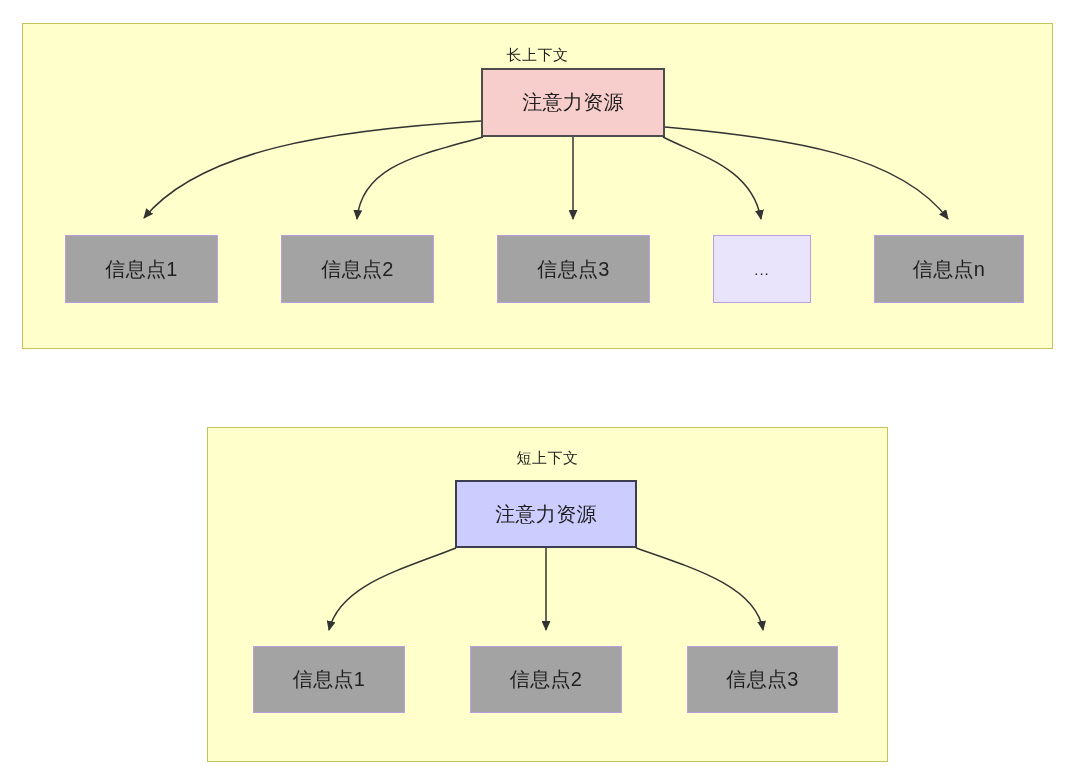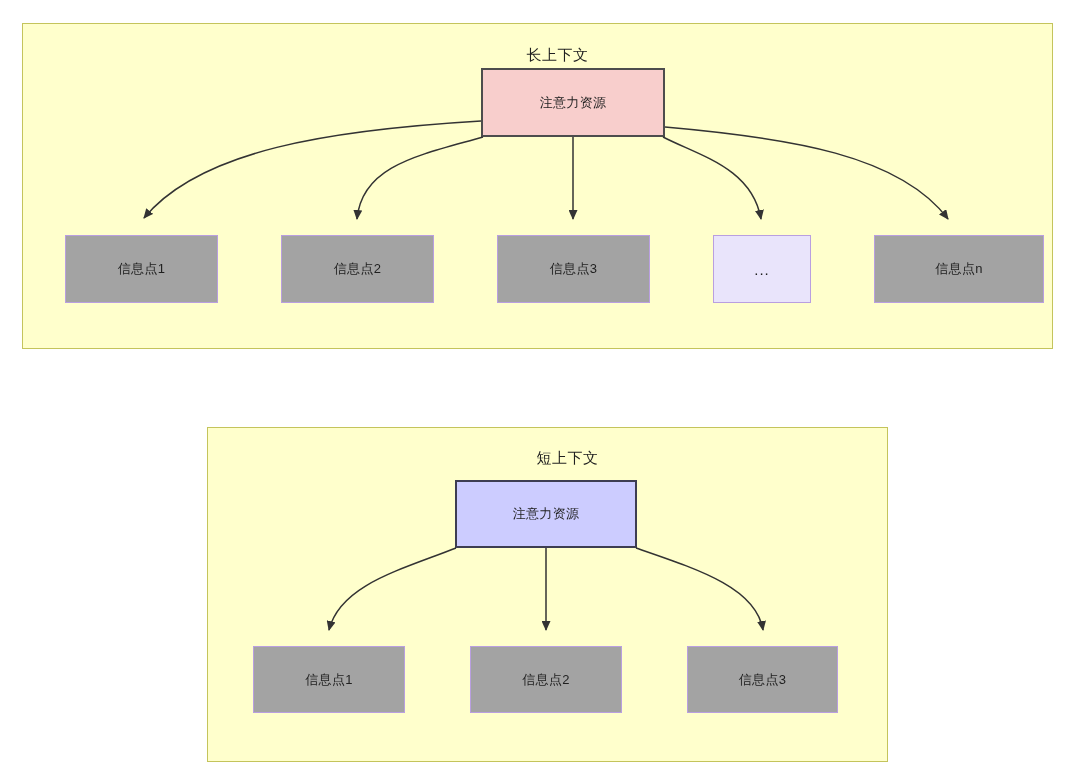--- a/index.html
+++ b/index.html
@@ -25,37 +25,36 @@
     left: 0; top: 0;
     width: 1080px;
     height: 774px;
     pointer-events: none;
   }
   .container-box {
     position: absolute;
     background: #ffffcc;
     border: 1.5px solid #c4c45c;
     box-sizing: border-box;
-    padding-left: 20px;
   }
   .container-title {
     position: absolute;
     width: 100%;
     text-align: center;
     font-size: 15px;
     color: #1f1f1f;
     letter-spacing: 0.5px;
   }
   .node {
     position: absolute;
     box-sizing: border-box;
     display: flex;
     align-items: center;
     justify-content: center;
-    font-size: 13px;
+    font-size: 20px;
     color: #1f1f1f;
     letter-spacing: 0.3px;
   }
   .node-attention-long {
     background: #f8cecc;
     border: 2.5px solid #4d4d4d;
   }
   .node-attention-short {
     background: #ccccff;
     border: 2.5px solid #3d3d52;
@@ -93,21 +92,21 @@
   </div>
 
   <div class="node node-info" style="left:497px; top:235px; width:153px; height:68px;">
     <span>信息点3</span>
   </div>
 
   <div class="node node-info-ellipsis" style="left:713px; top:235px; width:98px; height:68px;">
     <span>...</span>
   </div>
 
-  <div class="node node-info" style="left:874px; top:235px; width:170px; height:68px;">
+  <div class="node node-info" style="left:874px; top:235px; width:150px; height:68px;">
     <span>信息点n</span>
   </div>
 
   <div class="container-box" style="left:207px; top:427px; width:681px; height:335px;">
     <div class="container-title" style="top:21px;">短上下文</div>
   </div>
 
   <div class="node node-attention-short" style="left:455px; top:480px; width:182px; height:68px;">
     <span>注意力资源</span>
   </div>

